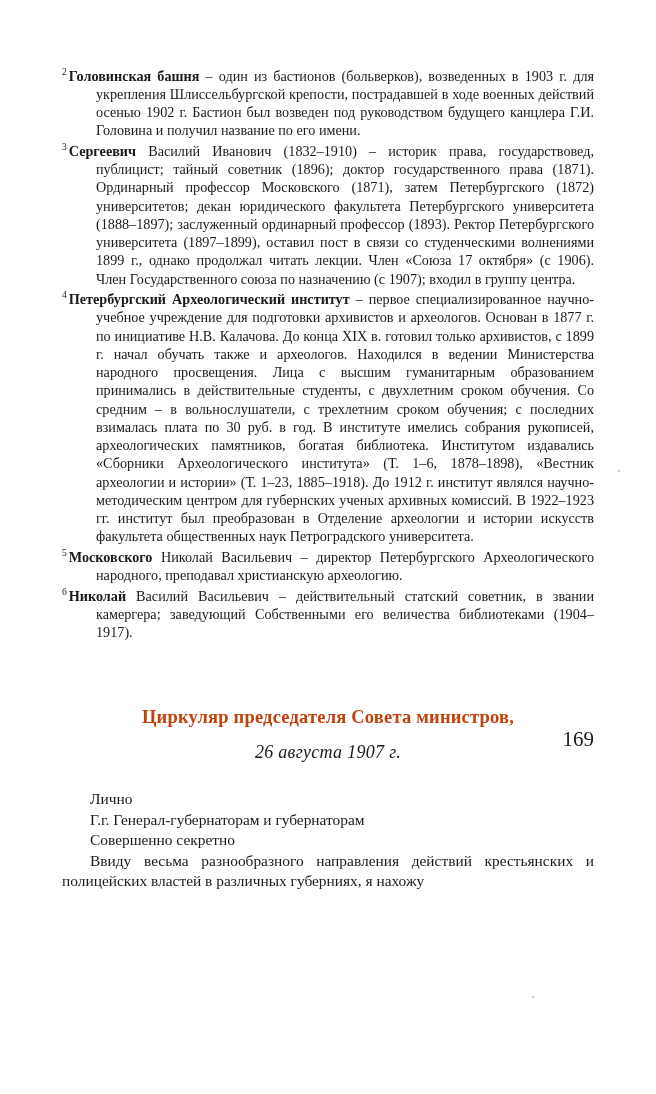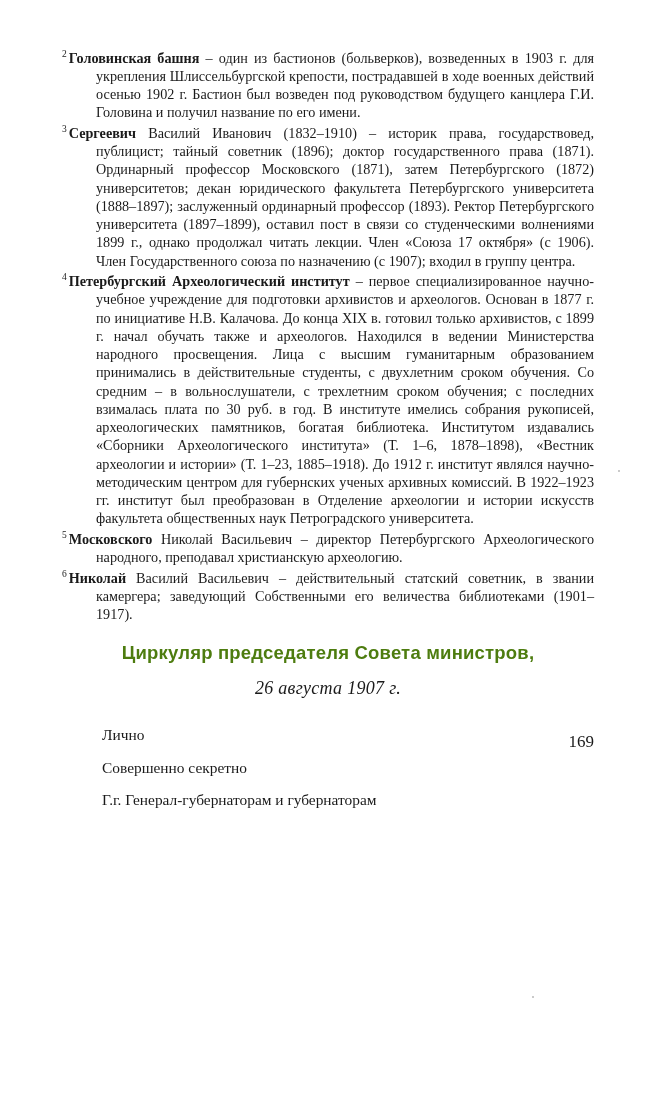--- a/index.html
+++ b/index.html
@@ -12,21 +12,21 @@
     background: #ffffff;
     font-family: "Liberation Serif", serif;
     color: #1a1a1a;
     overflow: hidden;
   }
   .page {
     position: relative;
     width: 656px;
     height: 830px;
     box-sizing: border-box;
-    padding: 48px 62px 40px 62px;
+    padding: 66px 62px 40px 62px;
   }
   
   .footnotes {
     font-size: 14.2px;
     line-height: 1.285;
     text-align: justify;
     text-justify: inter-word;
   }
   .fn {
     margin: 0 0 1.5px 0;
@@ -37,60 +37,60 @@
   .fn .marker {
     font-size: 9.5px;
     vertical-align: super;
     padding-right: 2px;
   }
   .fn .lead {
     font-weight: bold;
   }
   
   .doc-heading {
-    margin-top: 18px;
+    margin-top: 64px;
     text-align: center;
-    font-family: Liberation Sans, sans-serif;
+    font-family: Liberation Serif, serif;
     font-weight: bold;
     font-size: 18.5px;
     line-height: 1.32;
     letter-spacing: 0.2px;
-    color: #4d7c0f;
+    color: #c2410c;
   }
   .doc-heading .line2 {
     display: block;
   }
   .doc-date {
     margin-top: 7px;
     text-align: center;
     font-family: "Liberation Serif", serif;
     font-style: italic;
     font-size: 18px;
     letter-spacing: 0.3px;
   }
   
   .doc-body {
     margin-top: 26px;
     font-size: 15.4px;
     line-height: 1.33;
     text-align: justify;
   }
   .doc-body p {
-    margin: 12px;
+    margin: 0;
     text-indent: 28px;
   }
   .doc-body p.noindent {
     text-indent: 28px;
   }
   
   .page-number {
     position: absolute;
     right: 62px;
     bottom: 78px;
-    font-size: 17px;
+    font-size: 21px;
   }
   .speck {
     position: absolute;
     width: 2px;
     height: 2px;
     background: #b9b9b9;
     border-radius: 50%;
   }
 </style>
 </head>
@@ -113,32 +113,33 @@
 
     <p class="fn">
       <span class="marker">4</span><span class="lead">Петербургский Археологический институт</span><span> – первое специализированное научно-учебное учреждение для подготовки архивистов и археологов. Основан в 1877 г. по инициативе Н.В. Калачова. До конца XIX в. готовил только архивистов, с 1899 г. начал обучать также и археологов. Находился в ведении Министерства народного просвещения. Лица с высшим гуманитарным образованием принимались в действительные студенты, с двухлетним сроком обучения. Со средним – в вольнослушатели, с трехлетним сроком обучения; с последних взималась плата по 30 руб. в год. В институте имелись собрания рукописей, археологических памятников, богатая библиотека. Институтом издавались «Сборники Археологического института» (Т. 1–6, 1878–1898), «Вестник археологии и истории» (Т. 1–23, 1885–1918). До 1912 г. институт являлся научно-методическим центром для губернских ученых архивных комиссий. В 1922–1923 гг. институт был преобразован в Отделение археологии и истории искусств факультета общественных наук Петроградского университета.</span>
     </p>
 
     <p class="fn">
       <span class="marker">5</span><span class="lead">Московского</span><span> Николай Васильевич – директор Петербургского Археологического народного, преподавал христианскую археологию.</span>
     </p>
 
     <p class="fn">
-      <span class="marker">6</span><span class="lead">Николай</span><span> Василий Васильевич – действительный статский советник, в звании камергера; заведующий Собственными его величества библиотеками (1901–1917).</span>
+      <span class="marker">6</span><span class="lead">Николай</span><span> Василий Васильевич – действительный статский советник, в звании камергера; заведующий Собственными его величества библиотеками (1904–1917).</span>
     </p>
 
   </section>
 
   <h1 class="doc-heading">
     <span>Циркуляр председателя Совета министров,</span>
   </h1>
 
   <div class="doc-date">26 августа 1907 г.</div>
 
   <section class="doc-body">
     <p class="noindent">Лично</p>
+    <p class="noindent">Г.г. Генерал-губернаторам и губернаторам</p>
     <p class="noindent">Совершенно секретно</p>
-    <p class="noindent">Г.г. Генерал-губернаторам и губернаторам</p>
+    <p>Ввиду весьма разнообразного направления действий крестьянских и полицейских властей в различных губерниях, я нахожу</p>
   </section>
 
   <div class="page-number">169</div>
 
 </div>
 
 </body></html>

